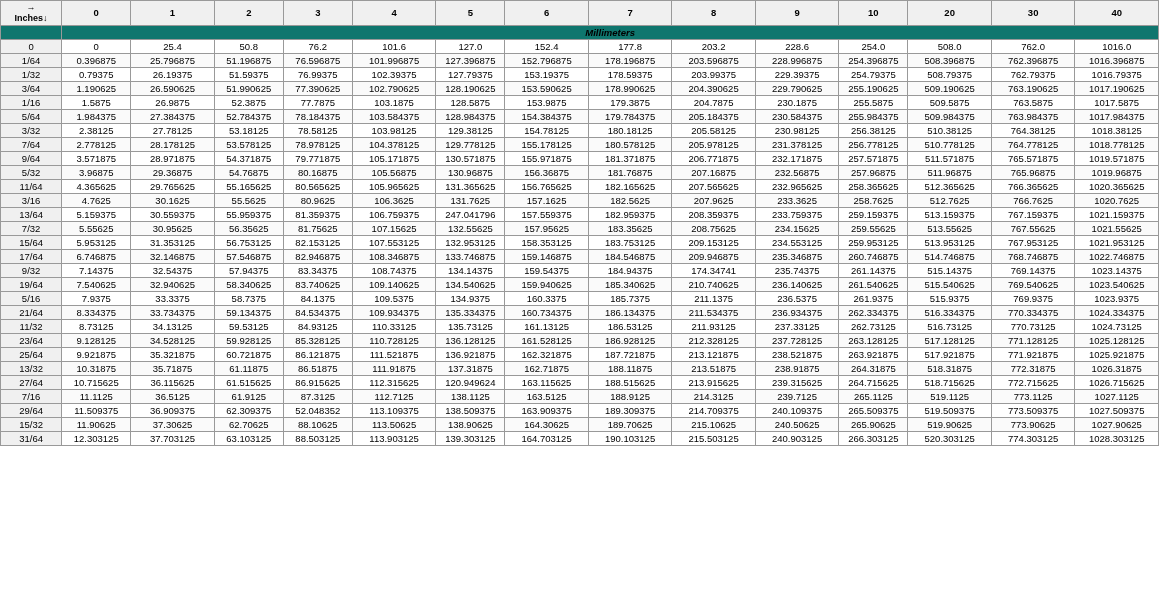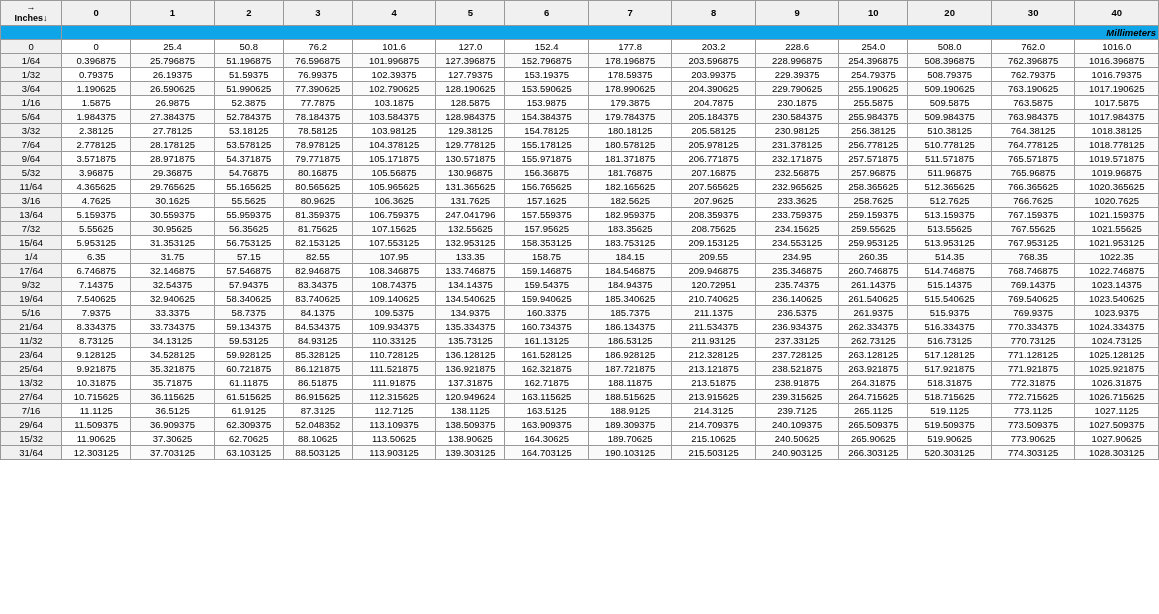--- a/index.html
+++ b/index.html
@@ -26,23 +26,22 @@
       font-size: 9.5px;
     }
     th {
       background: #f0f0f0;
       font-weight: bold;
     }
     .header-row th {
       background: #f0f0f0;
     }
     .unit-row th {
-      background: #0ea5e9;
+      background: #0f766e;
       font-style: italic;
-      text-align: right;
     }
     .corner-cell {
       background: #f0f0f0;
       font-size: 9px;
       line-height: 1.2;
     }
     tr:nth-child(even) td {
       background: #fafafa;
     }
     tr:nth-child(odd) td {
@@ -351,37 +350,20 @@
           <td>158.353125</td>
           <td>183.753125</td>
           <td>209.153125</td>
           <td>234.553125</td>
           <td>259.953125</td>
           <td>513.953125</td>
           <td>767.953125</td>
           <td>1021.953125</td>
         </tr>
         <tr>
-          <th class="col-inches">1/4</th>
-          <td>6.35</td>
-          <td>31.75</td>
-          <td>57.15</td>
-          <td>82.55</td>
-          <td>107.95</td>
-          <td>133.35</td>
-          <td>158.75</td>
-          <td>184.15</td>
-          <td>209.55</td>
-          <td>234.95</td>
-          <td>260.35</td>
-          <td>514.35</td>
-          <td>768.35</td>
-          <td>1022.35</td>
-        </tr>
-        <tr>
           <th class="col-inches">17/64</th>
           <td>6.746875</td>
           <td>32.146875</td>
           <td>57.546875</td>
           <td>82.946875</td>
           <td>108.346875</td>
           <td>133.746875</td>
           <td>159.146875</td>
           <td>184.546875</td>
           <td>209.946875</td>
@@ -394,21 +376,21 @@
         <tr>
           <th class="col-inches">9/32</th>
           <td>7.14375</td>
           <td>32.54375</td>
           <td>57.94375</td>
           <td>83.34375</td>
           <td>108.74375</td>
           <td>134.14375</td>
           <td>159.54375</td>
           <td>184.94375</td>
-          <td>120.72951</td>
+          <td>174.34741</td>
           <td>235.74375</td>
           <td>261.14375</td>
           <td>515.14375</td>
           <td>769.14375</td>
           <td>1023.14375</td>
         </tr>
         <tr>
           <th class="col-inches">19/64</th>
           <td>7.540625</td>
           <td>32.940625</td>

